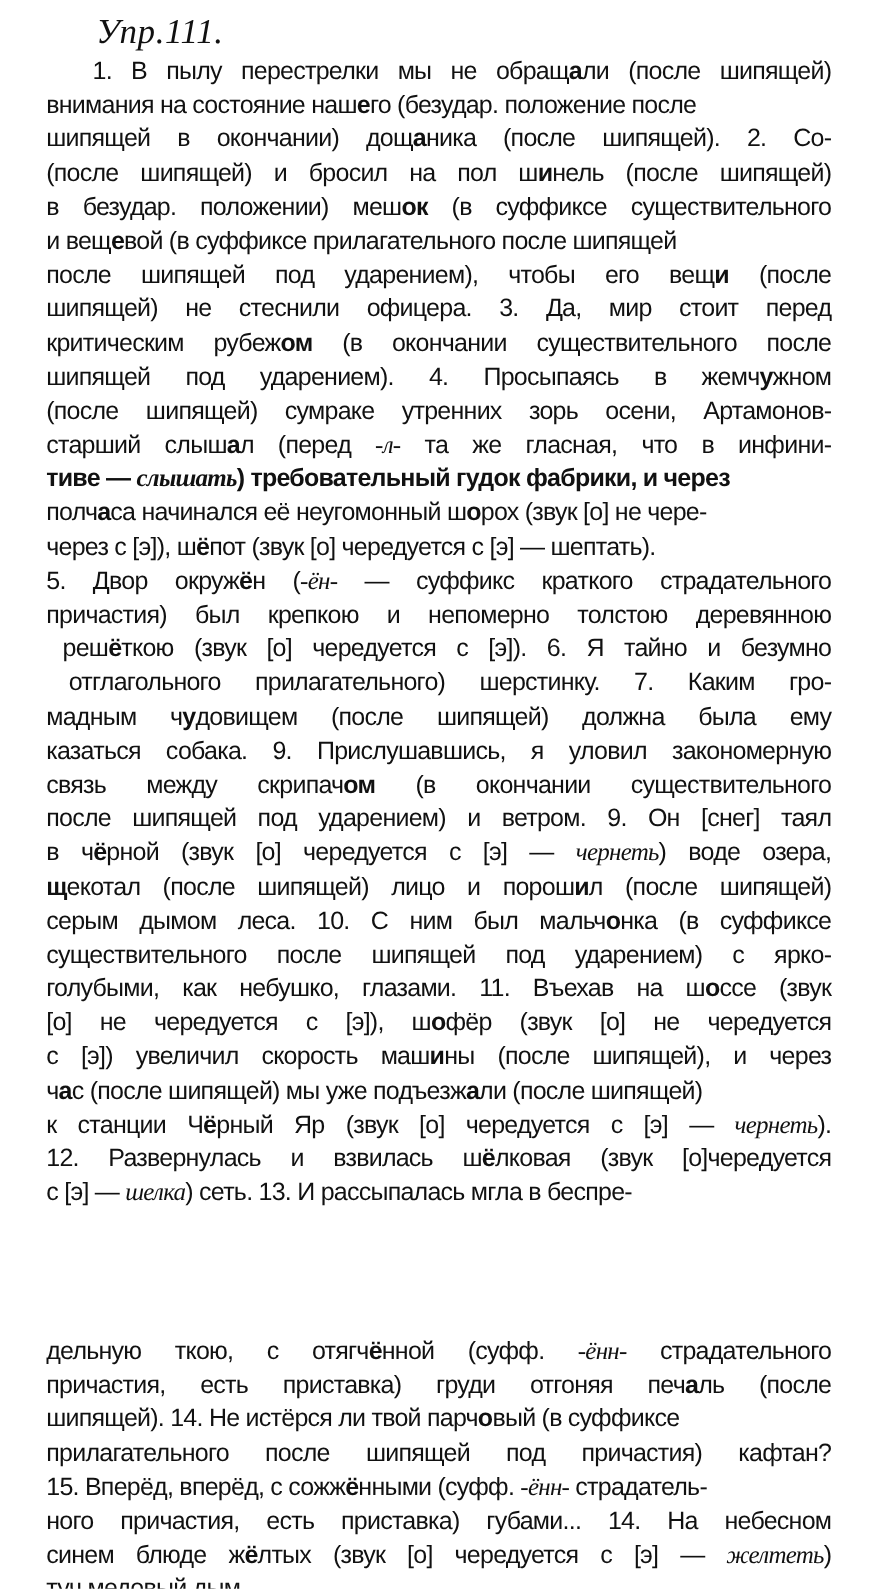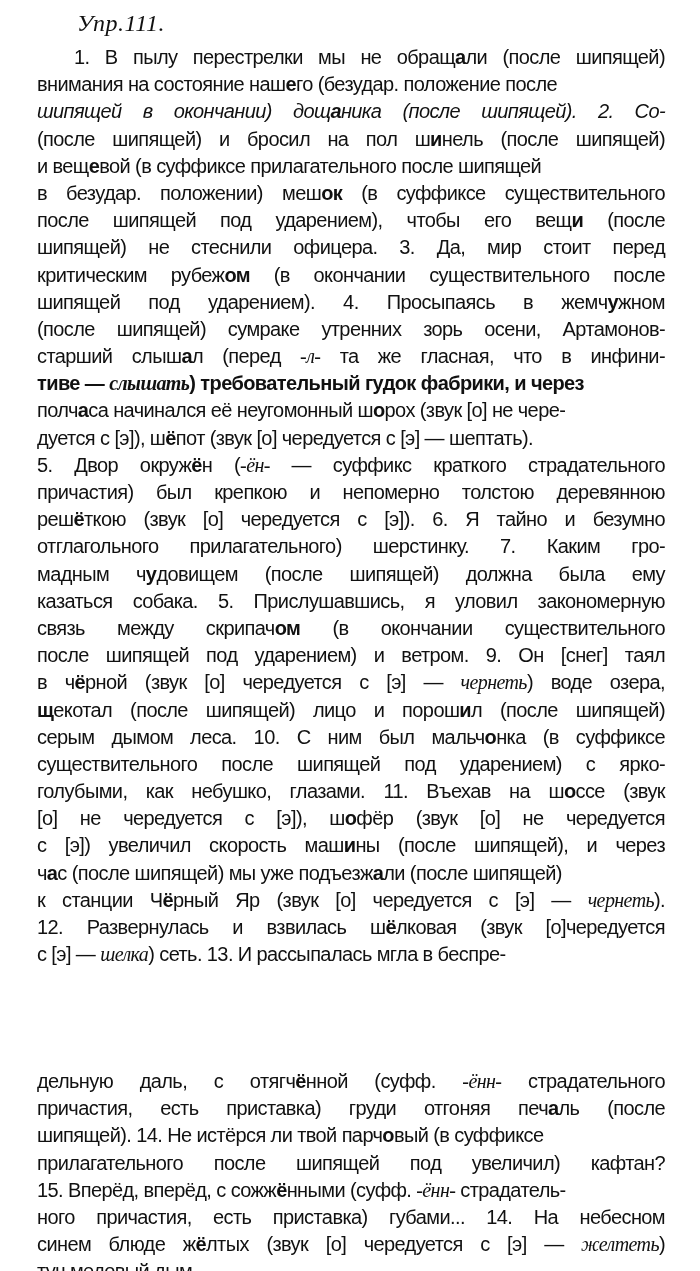--- a/index.html
+++ b/index.html
@@ -3,21 +3,21 @@
   <meta charset="utf-8">
   <style>
     html, body { margin: 0; padding: 0; background: #ffffff; }
     body {
       width: 700px; height: 1271px; position: relative; overflow: hidden;
       font-family: "Liberation Sans", sans-serif; color: #111111;
     }
     .title {
       position: absolute; left: 77px; top: 10px;
       font-family: "Liberation Serif", serif; font-style: italic;
-      font-size: 24px; letter-spacing: 0.5px;
+      font-size: 28px; letter-spacing: 0.5px;
     }
     .block {
       position: absolute; left: 37px; width: 628px;
     }
     .block1 { top: 44px; }
     .block2 { top: 1068px; }
     .line {
       height: 27.2px; line-height: 27.2px;
       font-size: 20px;
       font-stretch: condensed;
@@ -33,55 +33,55 @@
     .seg i { font-family: "Liberation Serif", serif; font-style: italic; }
   </style>
 </head>
 <body>
 
 <div class="title">Упр.111.</div>
 
 <div class="block block1">
     <div class="line indent"><span class="seg" style="word-spacing: 0px;"><span>1. В пылу перестрелки мы не обращ</span><b>а</b><span>ли (после шипящей)</span></span></div>
     <div class="line"><span class="seg" style="display: inline-block; transform: scaleX(0.999975); transform-origin: left center;"><span>внимания на состояние наш</span><b>е</b><span>го (безудар. положение после</span></span></div>
-    <div class="line"><span class="seg" style="word-spacing: 0px; font-style: italic;"><span>шипящей в окончании) дощ</span><b>а</b><span>ника (после шипящей). 2. Со-</span></span></div>
+    <div class="line"><span class="seg" style="word-spacing: 0px;"><span>шипящей в окончании) дощ</span><b>а</b><span>ника (после шипящей). 2. Со-</span></span></div>
     <div class="line"><span class="seg" style="word-spacing: 0px;"><span>(после шипящей) и бросил на пол ш</span><b>и</b><span>нель (после шипящей)</span></span></div>
+    <div class="line"><span class="seg" style="word-spacing: 0px;"><span>в безудар. положении) меш</span><b>ок</b><span> (в суффиксе существительного</span></span></div>
     <div class="line"><span class="seg" style="display: inline-block; transform: scaleX(0.999975); transform-origin: left center;"><span>и вещ</span><b>е</b><span>вой (в суффиксе прилагательного после шипящей</span></span></div>
-    <div class="line"><span class="seg" style="word-spacing: 0px;"><span>в безудар. положении) меш</span><b>ок</b><span> (в суффиксе существительного</span></span></div>
     <div class="line"><span class="seg" style="word-spacing: 0.00223214px;"><span>после шипящей под ударением), чтобы его вещ</span><b>и</b><span> (после</span></span></div>
     <div class="line"><span class="seg" style="word-spacing: 0px;"><span>шипящей) не стеснили офицера. 3. Да, мир стоит перед</span></span></div>
     <div class="line"><span class="seg" style="word-spacing: 0.003125px;"><span>критическим рубеж</span><b>ом</b><span> (в окончании существительного после</span></span></div>
     <div class="line"><span class="seg" style="word-spacing: 0px;"><span>шипящей под ударением). 4. Просыпаясь в жемч</span><b>у</b><span>жном</span></span></div>
     <div class="line"><span class="seg" style="word-spacing: 0px;"><span>(после шипящей) сумраке утренних зорь осени, Артамонов-</span></span></div>
     <div class="line"><span class="seg" style="word-spacing: 0px;"><span>старший слыш</span><b>а</b><span>л (перед </span><i>-л-</i><span> та же гласная, что в инфини-</span></span></div>
     <div class="line"><span class="seg" style="display: inline-block; transform: scaleX(0.999975); transform-origin: left center; font-weight: bold;"><span>тиве — </span><i>слышать</i><span>) требовательный гудок фабрики, и через</span></span></div>
     <div class="line"><span class="seg" style="display: inline-block; transform: scaleX(0.999975); transform-origin: left center;"><span>полч</span><b>а</b><span>са начинался её неугомонный ш</span><b>о</b><span>рох (звук [о] не чере-</span></span></div>
-    <div class="line"><span class="seg" style="display: inline-block; transform: scaleX(0.999975); transform-origin: left center;"><span>дуется с [э]), ш</span><b>ё</b><span>пот (звук [о] чередуется с [э] — шептать).</span></span></div>
+    <div class="line"><span class="seg" style="display: inline-block; transform: scaleX(0.999975); transform-origin: left center;"><span>через с [э]), ш</span><b>ё</b><span>пот (звук [о] чередуется с [э] — шептать).</span></span></div>
     <div class="line"><span class="seg" style="word-spacing: 0px;"><span>5. Двор окруж</span><b>ё</b><span>н (</span><i>-ён-</i><span> — суффикс краткого страдательного</span></span></div>
     <div class="line"><span class="seg" style="word-spacing: 0px;"><span>причастия) был крепкою и непомерно толстою деревянною</span></span></div>
-    <div class="line"><span class="seg" style="word-spacing: 0px;"><span>реш</span><b>ё</b><span>ткою (звук [о] чередуется с [э]). 6. Я тайно и безумно</span></span></div>
-    <div class="line"><span class="seg" style="word-spacing: 0px;"><span>отглагольного прилагательного) шерстинку. 7. Каким гро-</span></span></div>
+    <div class="line"><span class="seg" style="word-spacing: 0px; margin-left: 13px;"><span>реш</span><b>ё</b><span>ткою (звук [о] чередуется с [э]). 6. Я тайно и безумно</span></span></div>
+    <div class="line"><span class="seg" style="word-spacing: 0px; margin-left: 18px;"><span>отглагольного прилагательного) шерстинку. 7. Каким гро-</span></span></div>
     <div class="line"><span class="seg" style="word-spacing: 0px;"><span>мадным ч</span><b>у</b><span>довищем (после шипящей) должна была ему</span></span></div>
-    <div class="line"><span class="seg" style="word-spacing: 0px;"><span>казаться собака. 5. Прислушавшись, я уловил закономерную</span></span></div>
+    <div class="line"><span class="seg" style="word-spacing: 0px;"><span>казаться собака. 9. Прислушавшись, я уловил закономерную</span></span></div>
     <div class="line"><span class="seg" style="word-spacing: 0px;"><span>связь между скрипач</span><b>ом</b><span> (в окончании существительного</span></span></div>
     <div class="line"><span class="seg" style="word-spacing: 0px;"><span>после шипящей под ударением) и ветром. 9. Он [снег] таял</span></span></div>
     <div class="line"><span class="seg" style="word-spacing: 0px;"><span>в ч</span><b>ё</b><span>рной (звук [о] чередуется с [э] — </span><i>чернеть</i><span>) воде озера,</span></span></div>
     <div class="line"><span class="seg" style="word-spacing: 0px;"><b>щ</b><span>екотал (после шипящей) лицо и порош</span><b>и</b><span>л (после шипящей)</span></span></div>
     <div class="line"><span class="seg" style="word-spacing: 0.00173611px;"><span>серым дымом леса. 10. С ним был мальч</span><b>о</b><span>нка (в суффиксе</span></span></div>
     <div class="line"><span class="seg" style="word-spacing: 0px;"><span>существительного после шипящей под ударением) с ярко-</span></span></div>
     <div class="line"><span class="seg" style="word-spacing: 0px;"><span>голубыми, как небушко, глазами. 11. Въехав на ш</span><b>о</b><span>ссе (звук</span></span></div>
     <div class="line"><span class="seg" style="word-spacing: 0px;"><span>[о] не чередуется с [э]), ш</span><b>о</b><span>фёр (звук [о] не чередуется</span></span></div>
     <div class="line"><span class="seg" style="word-spacing: 0px;"><span>с [э]) увеличил скорость маш</span><b>и</b><span>ны (после шипящей), и через</span></span></div>
     <div class="line"><span class="seg" style="display: inline-block; transform: scaleX(0.999975); transform-origin: left center;"><span>ч</span><b>а</b><span>с (после шипящей) мы уже подъезж</span><b>а</b><span>ли (после шипящей)</span></span></div>
     <div class="line"><span class="seg" style="word-spacing: 0px;"><span>к станции Ч</span><b>ё</b><span>рный Яр (звук [о] чередуется с [э] — </span><i>чернеть</i><span>).</span></span></div>
     <div class="line"><span class="seg" style="word-spacing: 0px;"><span>12. Развернулась и взвилась ш</span><b>ё</b><span>лковая (звук [о]чередуется</span></span></div>
     <div class="line"><span class="seg" style="display: inline-block; transform: scaleX(0.999975); transform-origin: left center;"><span>с [э] — </span><i>шелка</i><span>) сеть. 13. И рассыпалась мгла в беспре-</span></span></div>
   </div>
 <div class="block block2">
-    <div class="line"><span class="seg" style="word-spacing: 0.00260417px;"><span>дельную даль, с отягч</span><b>ё</b><span>нной (суфф. </span><i>-ённ-</i><span> страдательного</span></span></div>
+    <div class="line"><span class="seg" style="word-spacing: 0.00260417px;"><span>дельную ткою, с отягч</span><b>ё</b><span>нной (суфф. </span><i>-ённ-</i><span> страдательного</span></span></div>
     <div class="line"><span class="seg" style="word-spacing: 0.00260417px;"><span>причастия, есть приставка) груди отгоняя печ</span><b>а</b><span>ль (после</span></span></div>
     <div class="line"><span class="seg" style="display: inline-block; transform: scaleX(0.999975); transform-origin: left center;"><span>шипящей). 14. Не истёрся ли твой парч</span><b>о</b><span>вый (в суффиксе</span></span></div>
-    <div class="line"><span class="seg" style="word-spacing: 0px;"><span>прилагательного после шипящей под увеличил) кафтан?</span></span></div>
+    <div class="line"><span class="seg" style="word-spacing: 0px;"><span>прилагательного после шипящей под причастия) кафтан?</span></span></div>
     <div class="line"><span class="seg" style="display: inline-block; transform: scaleX(0.999975); transform-origin: left center;"><span>15. Вперёд, вперёд, с сожж</span><b>ё</b><span>нными (суфф. </span><i>-ённ-</i><span> страдатель-</span></span></div>
     <div class="line"><span class="seg" style="word-spacing: 0px;"><span>ного причастия, есть приставка) губами... 14. На небесном</span></span></div>
     <div class="line"><span class="seg" style="word-spacing: 0px;"><span>синем блюде ж</span><b>ё</b><span>лтых (звук [о] чередуется с [э] — </span><i>желтеть</i><span>)</span></span></div>
     <div class="line last"><span class="seg"><span>туч медовый дым.</span></span></div>
   </div>
 
 </body></html>

